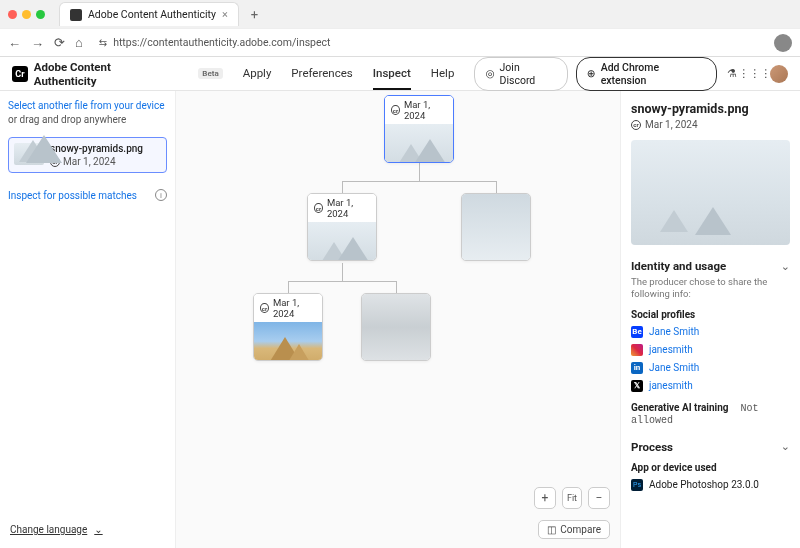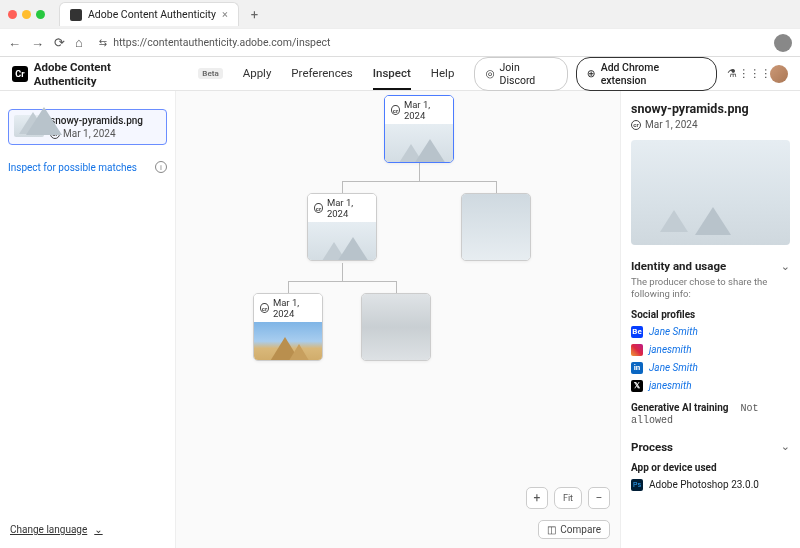--- a/index.html
+++ b/index.html
@@ -62,35 +62,35 @@
 .snowy-pyr::before{content:"";position:absolute;left:18%;bottom:12%;width:0;height:0;border-left:14px solid transparent;border-right:14px solid transparent;border-bottom:22px solid #c2ccd3;}
 .snowy-pyr::after{content:"";position:absolute;left:40%;bottom:10%;width:0;height:0;border-left:18px solid transparent;border-right:18px solid transparent;border-bottom:28px solid #b8c3cb;}
 .polar-ice { background: linear-gradient(180deg,#cfd9e0,#e7edf1); }
 .desert-pyr { background: linear-gradient(180deg,#7fb5e6 0%,#a8cdef 40%,#d9b87a 55%,#caa35f 100%); position:relative;}
 .desert-pyr::before{content:"";position:absolute;left:22%;bottom:15%;width:0;height:0;border-left:16px solid transparent;border-right:16px solid transparent;border-bottom:26px solid #b98f4e;}
 .desert-pyr::after{content:"";position:absolute;left:48%;bottom:12%;width:0;height:0;border-left:12px solid transparent;border-right:12px solid transparent;border-bottom:20px solid #c79f5e;}
 .fog { background: linear-gradient(180deg,#dfe3e6,#c9cfd3,#dde1e4); }
 .connector { position: absolute; background: #bbb; }
 .canvas-controls { position: absolute; right: 10px; bottom: 40px; display: flex; gap: 6px; }
 .canvas-controls .ctl { width: 22px; height: 22px; border: 1px solid #ccc; border-radius: 5px; display: flex; align-items: center; justify-content: center; font-size: 12px; background: #fff; cursor: pointer; color:#555;}
-.canvas-controls .ctl.fit{font-size:9px;width:28px;border-radius:7px;}
+.canvas-controls .ctl.fit{font-size:9px;width:20px;}
 .compare-btn { position: absolute; right: 10px; bottom: 10px; border: 1px solid #ccc; border-radius: 5px; padding: 3px 8px; font-size: 10px; background: #fff; display: flex; align-items: center; gap: 4px; cursor: pointer; color:#444;}
 
 
 .panel-right { width: 180px; border-left: 1px solid #eee; padding: 10px; overflow-y: auto; font-size: 10px; }
 .pr-title { font-weight: 700; font-size: 12.5px; }
 .pr-date { display: flex; align-items: center; gap: 4px; color: #555; margin-top: 3px; font-size:10px;}
 .pr-preview { margin-top: 10px; height: 105px; border-radius: 4px; }
 .section-hdr { display: flex; justify-content: space-between; align-items: center; margin-top: 14px; cursor: pointer;}
 .section-hdr h3 { font-size: 11.5px; font-weight: 700; }
 .section-hdr .chev { font-size: 11px; color: #666; }
 .section-sub { color: #777; font-size: 9.5px; margin-top: 3px; line-height:1.3;}
 .subhdr { font-weight: 700; font-size: 10px; margin-top: 8px; }
 .social-row { display: flex; align-items: center; gap: 6px; margin-top: 6px; font-size: 10px; }
-.social-row a { color: #1473e6; text-decoration: none; cursor: pointer; font-style: italic;}
+.social-row a { color: #1473e6; text-decoration: none; cursor: pointer;}
 .sicon { width: 12px; height: 12px; border-radius: 2px; display: flex; align-items: center; justify-content: center; font-size: 8px; color: #fff; font-weight:700;}
 .sicon.be{background:#053eff;} .sicon.ig{background:linear-gradient(45deg,#f09433,#e6683c,#dc2743,#cc2366,#bc1888);} .sicon.in{background:#0a66c2;} .sicon.x{background:#000;}
 .kv-row { margin-top: 10px; font-size: 10px; }
 .kv-row .k { font-weight: 700; display: inline; }
 .kv-row .v { color: #555; margin-left: 12px; font-family: Liberation Mono, monospace; }
 .app-row { display: flex; align-items: center; gap: 6px; margin-top: 6px; font-size: 10px; }
 .ps-icon{width:12px;height:12px;background:#001e36;border-radius:2px;display:flex;align-items:center;justify-content:center;color:#31a8ff;font-size:7px;font-weight:400;}
 </style>
 </head>
 <body>
@@ -147,20 +147,23 @@
     </div>
     <div class="hdr-icon">⚗</div>
     <div class="hdr-icon">⋮⋮⋮</div>
     <div class="avatar-md"></div>
   </div>
 </div>
 
 <div class="columns">
 
   <div class="sidebar-left">
+    <div class="sl-hint">
+      <a>Select another file from your device</a><span> or drag and drop anywhere</span>
+    </div>
     <div class="file-card">
       <div class="file-thumb snowy-pyr"></div>
       <div class="file-meta">
         <div class="fn">snowy-pyramids.png</div>
         <div class="fd">
             <span class="cr-badge">cr</span>
             <span>Mar 1, 2024</span>
           </div>
       </div>
     </div>

